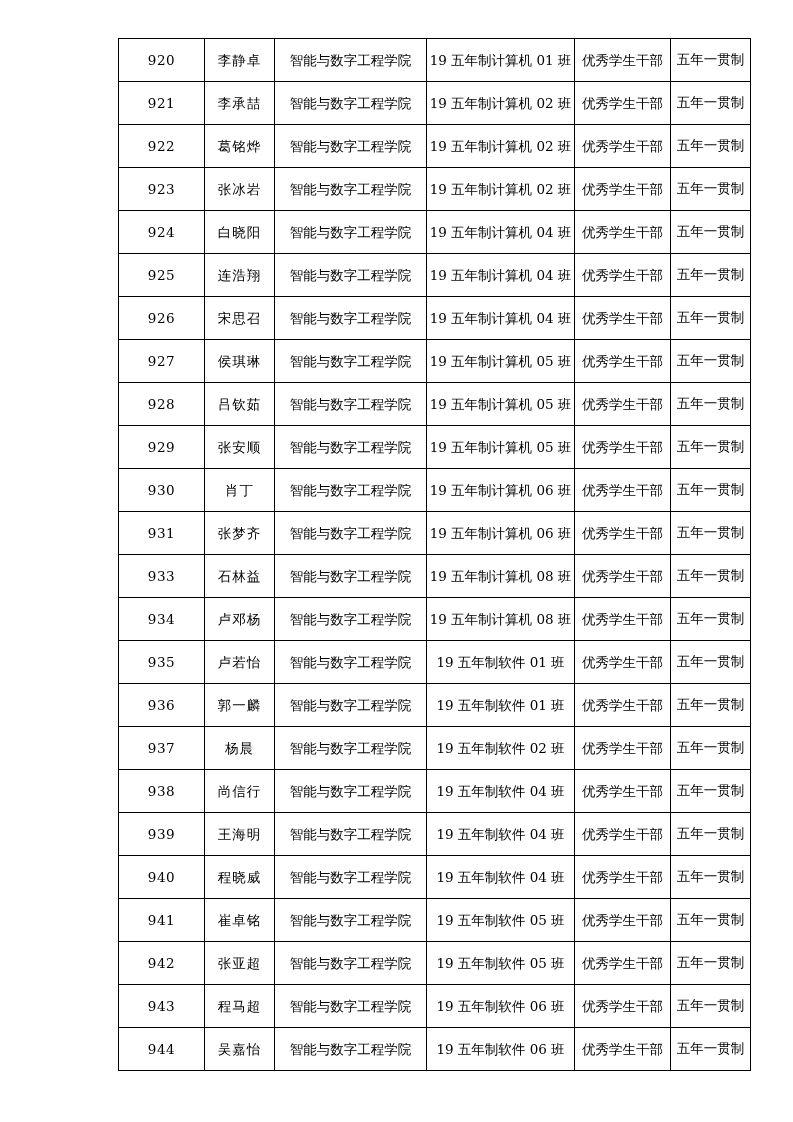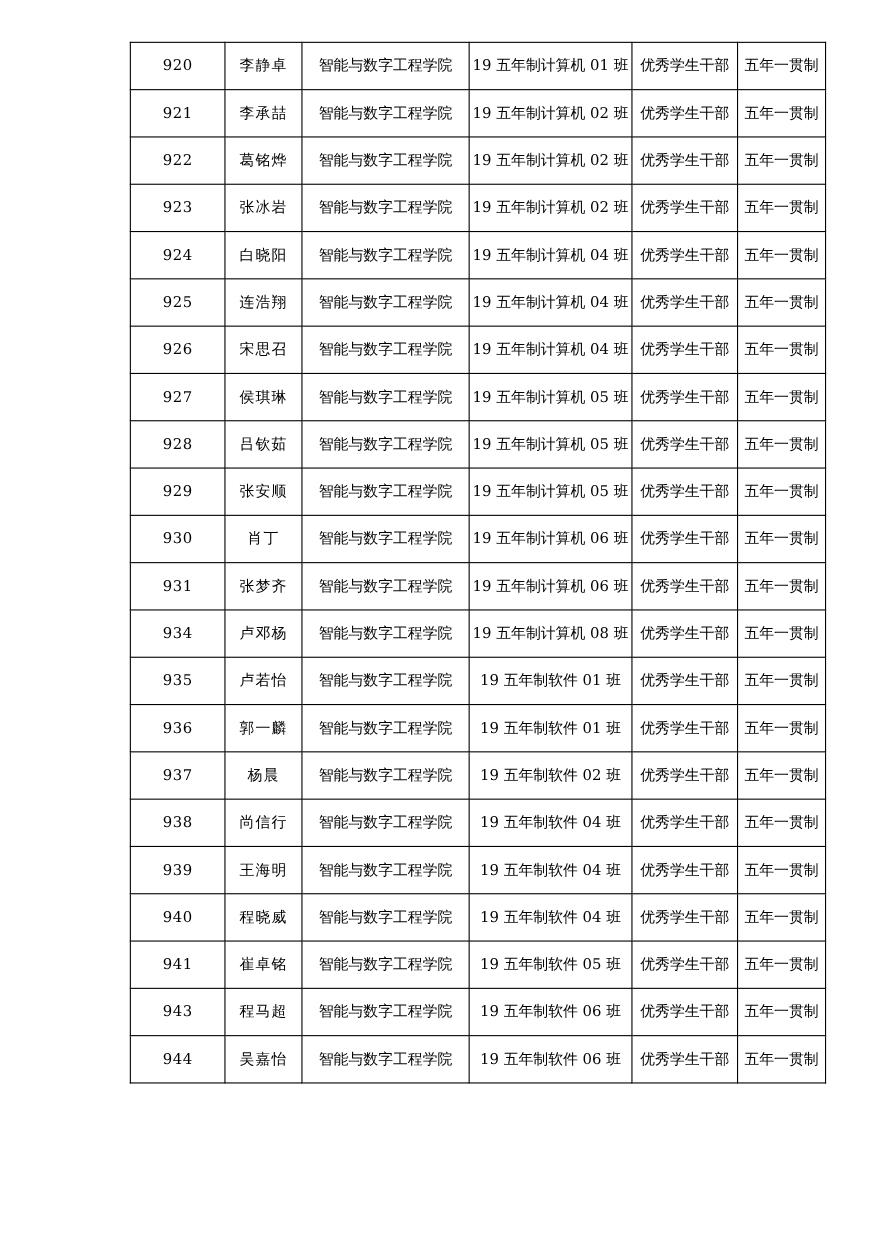--- a/index.html
+++ b/index.html
@@ -177,20 +177,28 @@
         </tr>
         <tr>
           <td class="cell-id">931</td>
           <td class="cell-name">张梦齐</td>
           <td class="cell-dept">智能与数字工程学院</td>
           <td class="cell-class">19 五年制计算机 06 班</td>
           <td class="cell-award">优秀学生干部</td>
           <td class="cell-type">五年一贯制</td>
         </tr>
         <tr>
+          <td class="cell-id">933</td>
+          <td class="cell-name">石林益</td>
+          <td class="cell-dept">智能与数字工程学院</td>
+          <td class="cell-class">19 五年制计算机 08 班</td>
+          <td class="cell-award">优秀学生干部</td>
+          <td class="cell-type">五年一贯制</td>
+        </tr>
+        <tr>
           <td class="cell-id">934</td>
           <td class="cell-name">卢邓杨</td>
           <td class="cell-dept">智能与数字工程学院</td>
           <td class="cell-class">19 五年制计算机 08 班</td>
           <td class="cell-award">优秀学生干部</td>
           <td class="cell-type">五年一贯制</td>
         </tr>
         <tr>
           <td class="cell-id">935</td>
           <td class="cell-name">卢若怡</td>
@@ -235,20 +243,28 @@
           <td class="cell-id">940</td>
           <td class="cell-name">程晓威</td>
           <td class="cell-dept">智能与数字工程学院</td>
           <td class="cell-class">19 五年制软件 04 班</td>
           <td class="cell-award">优秀学生干部</td>
           <td class="cell-type">五年一贯制</td>
         </tr>
         <tr>
           <td class="cell-id">941</td>
           <td class="cell-name">崔卓铭</td>
+          <td class="cell-dept">智能与数字工程学院</td>
+          <td class="cell-class">19 五年制软件 05 班</td>
+          <td class="cell-award">优秀学生干部</td>
+          <td class="cell-type">五年一贯制</td>
+        </tr>
+        <tr>
+          <td class="cell-id">942</td>
+          <td class="cell-name">张亚超</td>
           <td class="cell-dept">智能与数字工程学院</td>
           <td class="cell-class">19 五年制软件 05 班</td>
           <td class="cell-award">优秀学生干部</td>
           <td class="cell-type">五年一贯制</td>
         </tr>
         <tr>
           <td class="cell-id">943</td>
           <td class="cell-name">程马超</td>
           <td class="cell-dept">智能与数字工程学院</td>
           <td class="cell-class">19 五年制软件 06 班</td>

